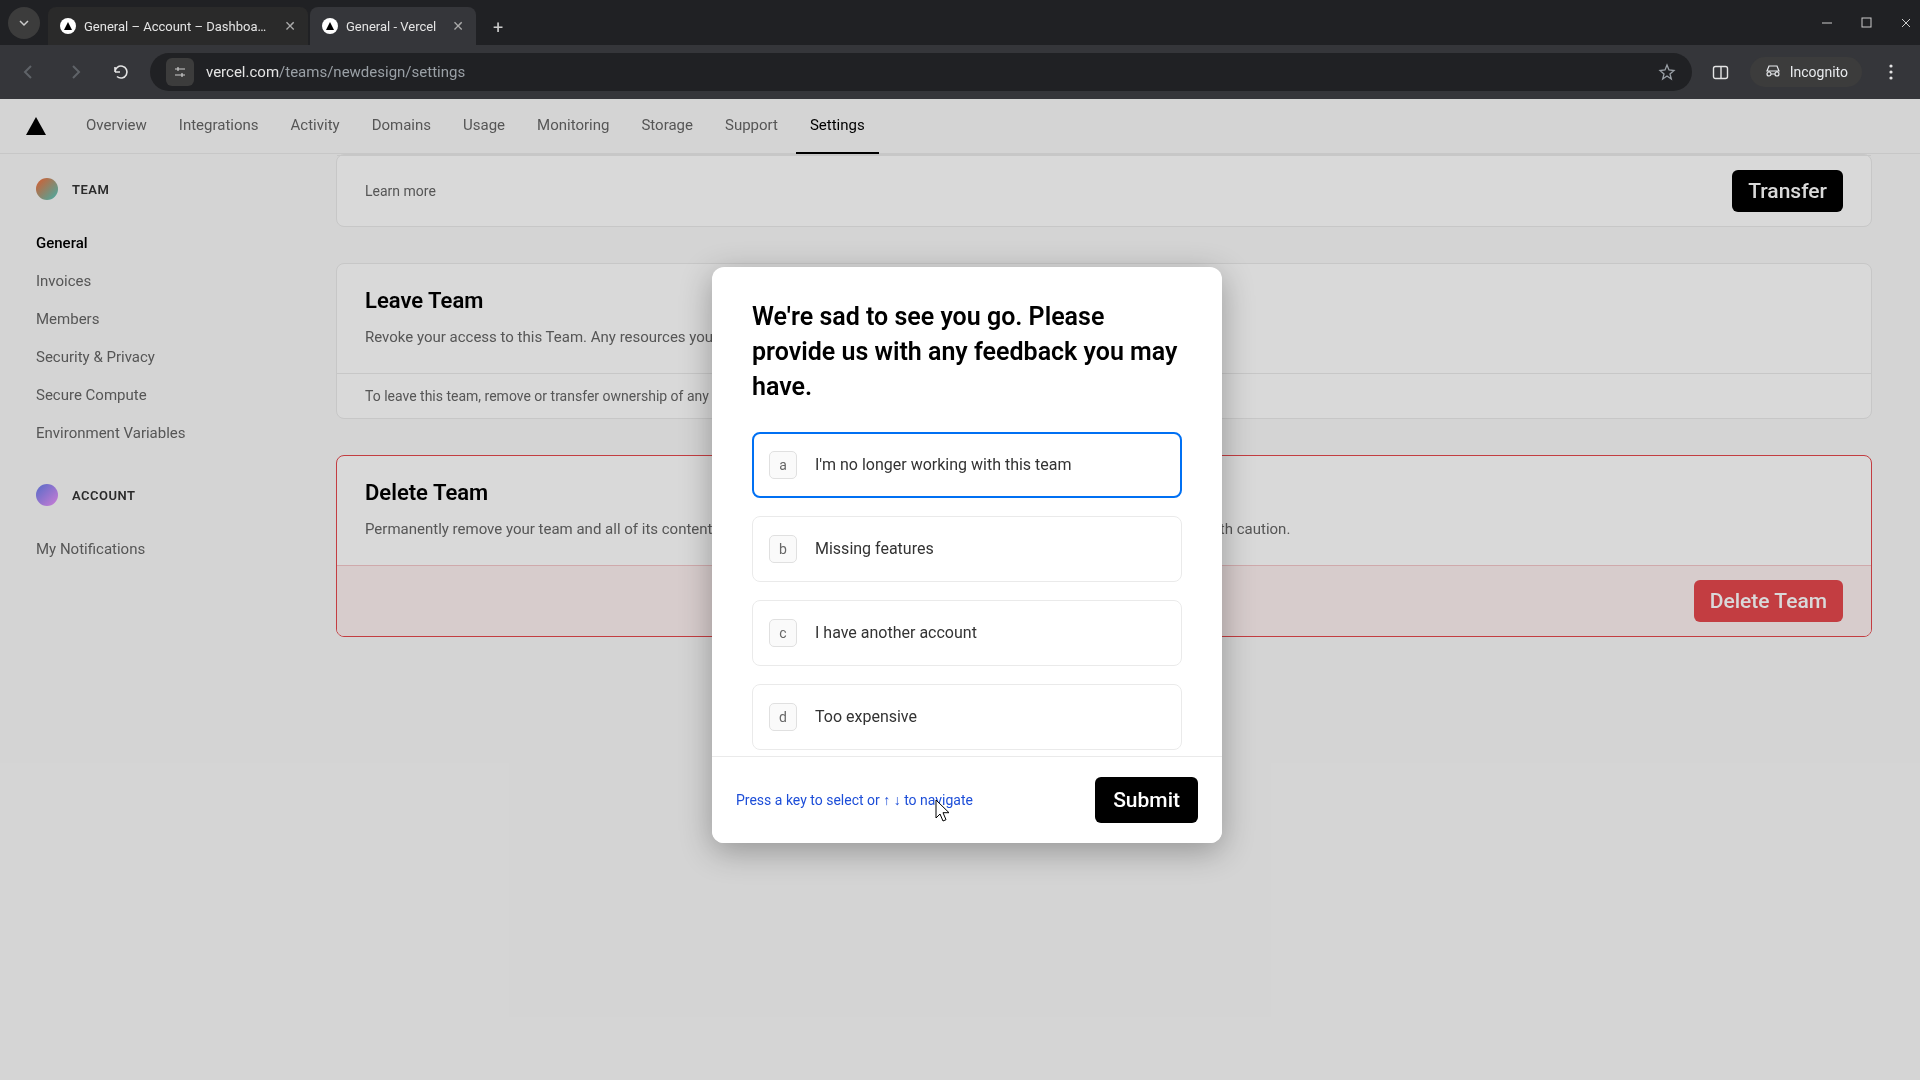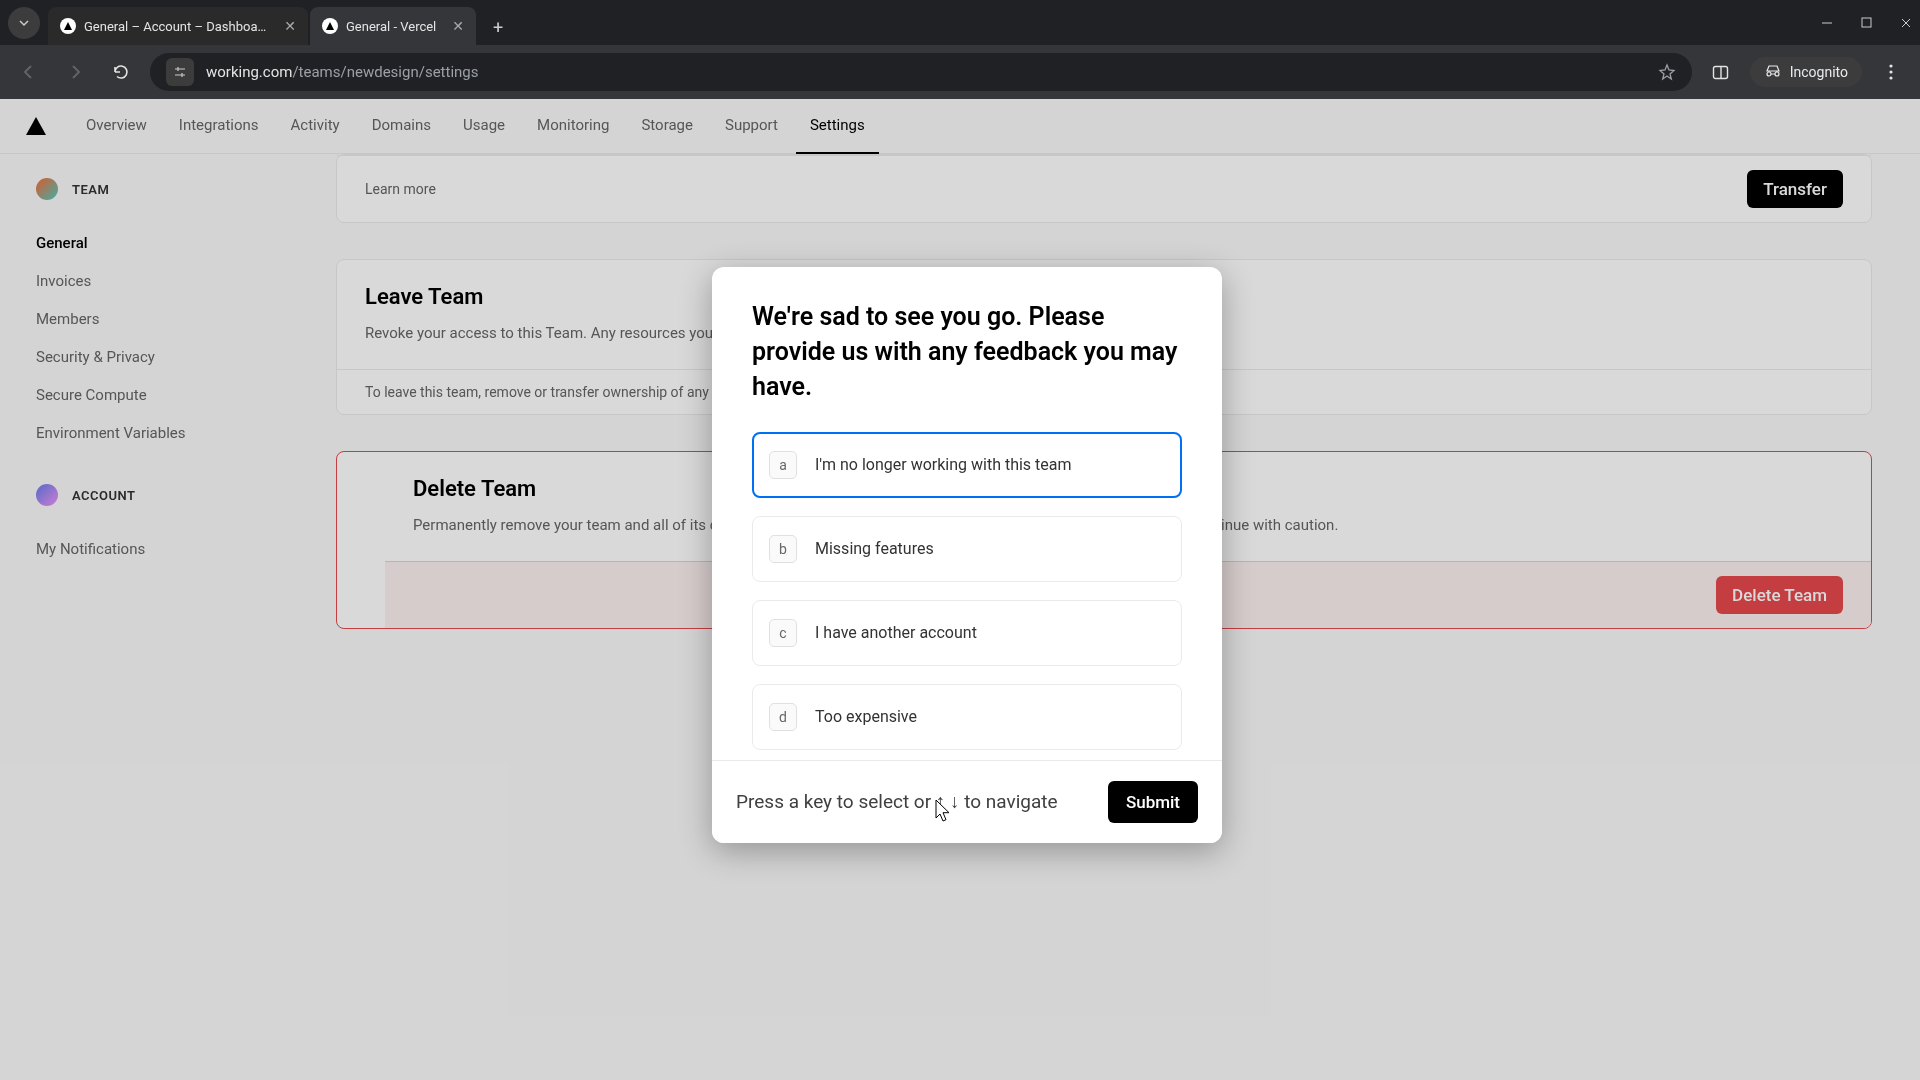--- a/index.html
+++ b/index.html
@@ -239,37 +239,37 @@
     }
     .card-footer {
       padding: 14px 28px;
       border-top: 1px solid #eaeaea;
       display: flex;
       align-items: center;
       justify-content: flex-end;
       font-size: 14px;
       color: #666;
     }
-    .card.danger { border-color: #e5484d; overflow: hidden; padding-left: 48px; }
+    .card.danger { border-color: #e5484d; overflow: hidden; }
     .card.danger .card-footer { background: #fdf0f0; border-top-color: #f4c7c9; }
     .card-title {
       font-size: 22px;
       font-weight: 600;
       margin-bottom: 12px;
       color: #000;
     }
     .card-desc {
       font-size: 15px;
       color: #666;
       line-height: 1.6;
     }
     .btn {
       padding: 9px 16px;
       border-radius: 6px;
-      font-size: 17px;
+      font-size: 21px;
       font-weight: 500;
       cursor: pointer;
       border: none;
       background: #000;
       color: #fff;
     }
     .btn.danger { background: #e5484d; }
     .transfer-card-footer {
       padding: 14px 28px;
       border-top: 1px solid #eaeaea;
@@ -345,22 +345,22 @@
     }
     .modal-footer {
       border-top: 1px solid #eaeaea;
       padding: 20px 24px;
       display: flex;
       align-items: center;
       justify-content: space-between;
       background: #fff;
     }
     .modal-footer-hint {
-      font-size: 19px;
-      color: #404040;
+      font-size: 14px;
+      color: #1d4ed8;
     }
     .modal-footer .btn {
       padding: 11px 18px;
     }
     .cursor {
       position: absolute;
       left: 935px;
       top: 700px;
       z-index: 1000;
       pointer-events: none;
@@ -430,21 +430,21 @@
     <svg width="18" height="18" viewBox="0 0 18 18">
         <path d="M3 9a6 6 0 1 1 2 4.5M3 9V4m0 5h5" fill="none" stroke="#e4e4e4" stroke-width="1.6"></path>
       </svg>
   </div>
   <div class="address-bar">
     <div class="site-info-chip">
       <svg width="14" height="14" viewBox="0 0 14 14">
           <path d="M2 4h10M2 10h10M5 2v4M9 8v4" stroke="#ccc" stroke-width="1.2"></path>
         </svg>
     </div>
-    <span class="url-host">working.com</span>
+    <span class="url-host">vercel.com</span>
       <span class="url-path">/teams/newdesign/settings</span>
     <div style="margin-left:auto">
       <svg width="18" height="18" viewBox="0 0 18 18">
           <path d="M9 2l2 5 5 .5-4 3.5 1.3 5L9 13l-4.3 3 1.3-5-4-3.5 5-.5z" fill="none" stroke="#9aa0a6" stroke-width="1.3"></path>
         </svg>
     </div>
   </div>
   <div class="address-right">
     <div class="nav-icon">
       <svg width="17" height="17" viewBox="0 0 17 17">

